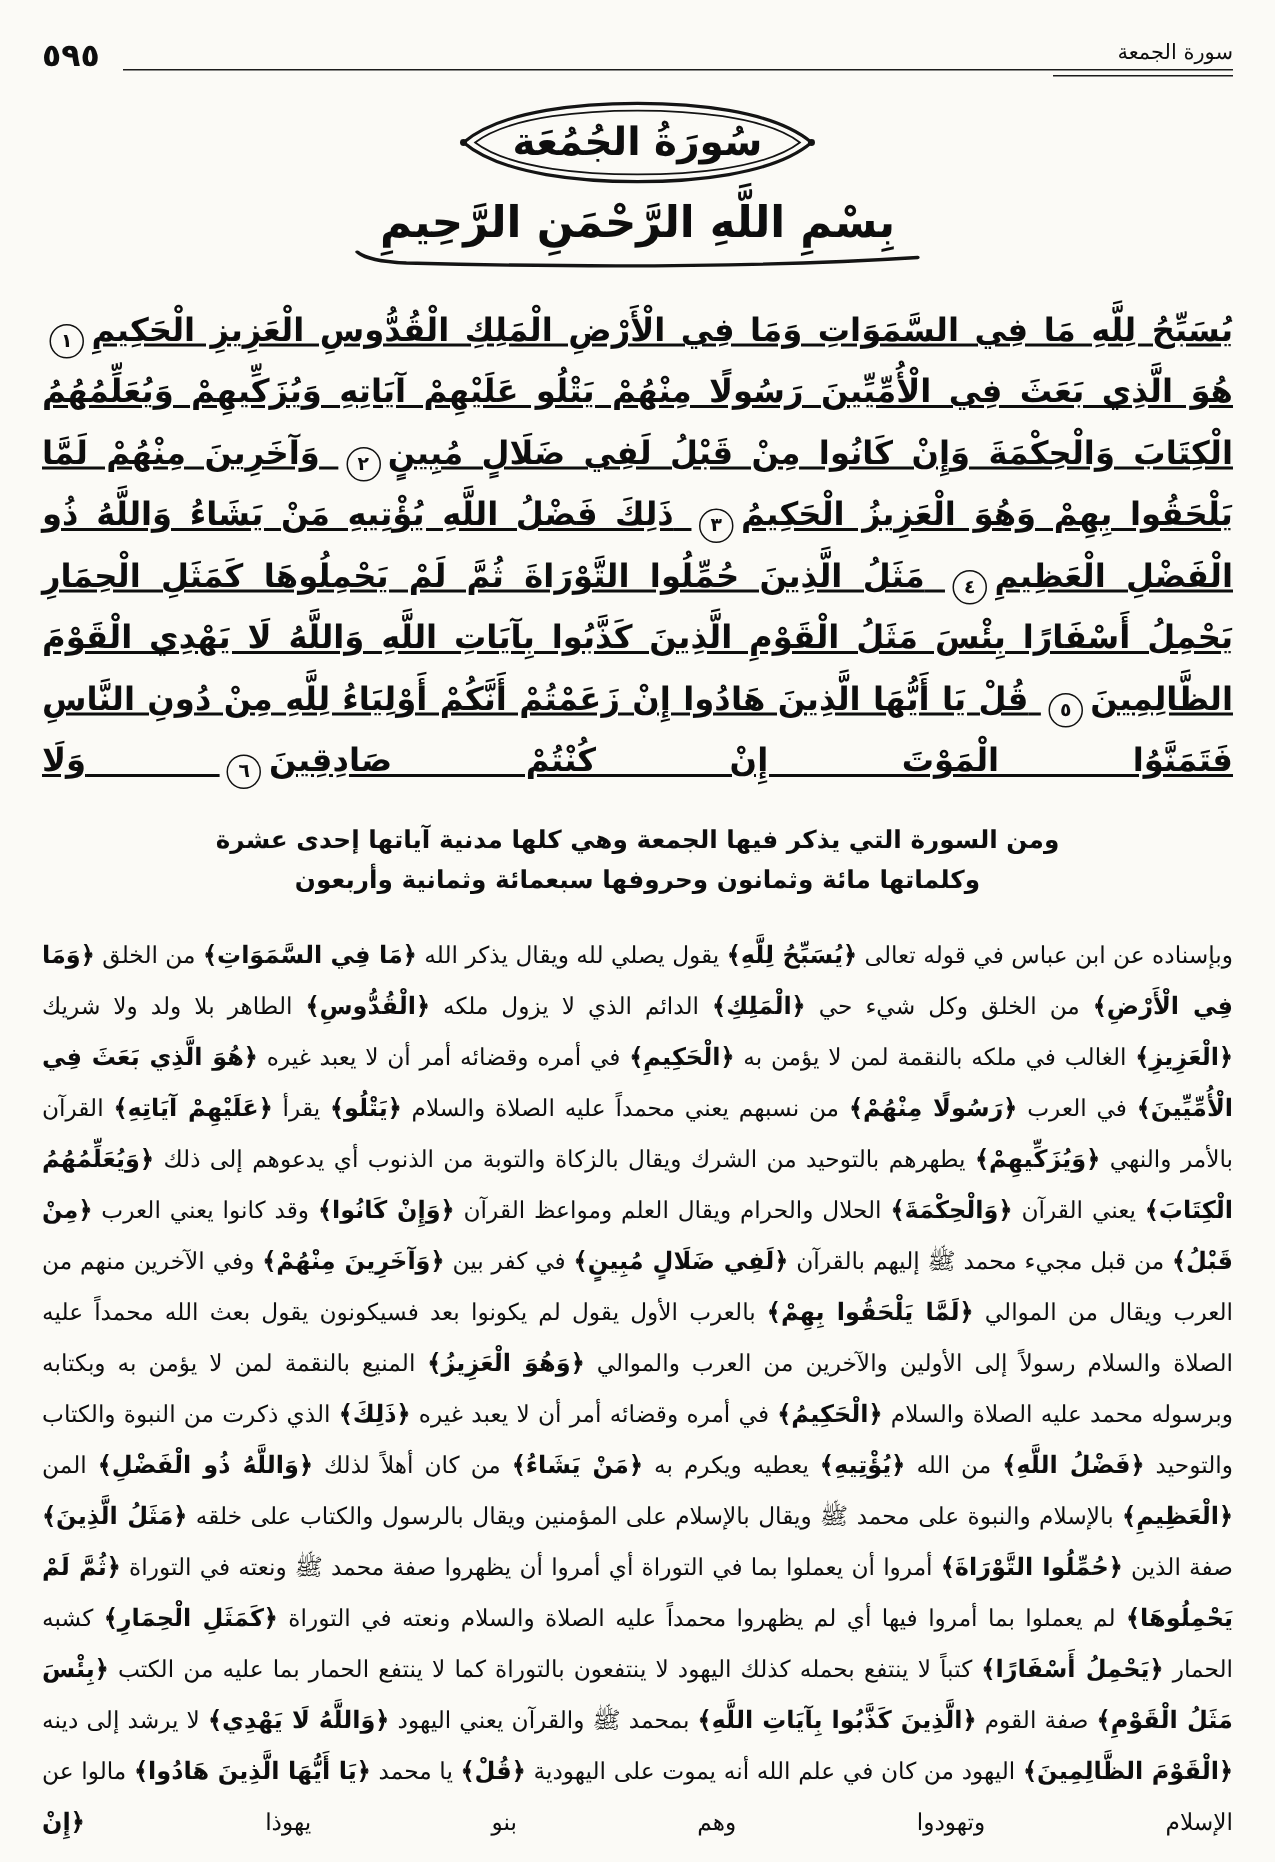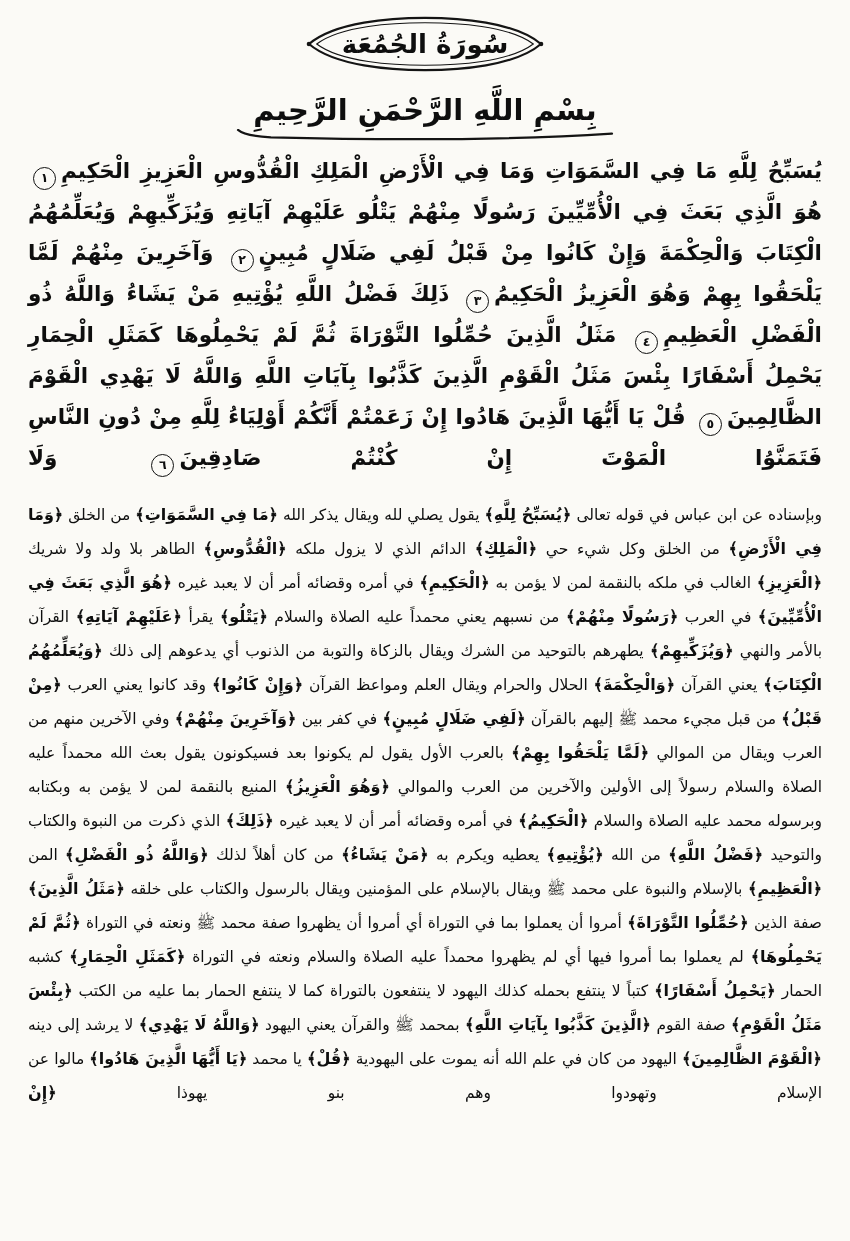--- a/index.html
+++ b/index.html
@@ -72,44 +72,45 @@
     display: flex;
     align-items: center;
     justify-content: center;
     font-size: 26px;
     font-weight: 700;
   }
 
   
   .basmala-wrap {
     width: 380px;
-    margin: 20px auto 0;
+    margin: 7px auto 0;
     text-align: center;
   }
   .basmala-text {
     font-size: 29px;
     font-weight: 700;
     white-space: nowrap;
   }
   .basmala-flourish {
     display: block;
     width: 100%;
     height: 13px;
     margin-top: 2px;
   }
 
   
   .quran {
-    margin-top: 8px;
+    margin-top: 20px;
     direction: rtl;
     font-size: 21.5px;
     font-weight: 700;
     line-height: 41px;
     text-align: justify;
     text-align-last: justify;
+    text-decoration: underline;
   }
   .ayah-marker {
     display: inline-flex;
     align-items: center;
     justify-content: center;
     width: 21px;
     height: 21px;
     margin: 0 5px;
     border: 1.6px solid #111;
     border-radius: 50%;
@@ -142,36 +143,45 @@
   .tafsir .quote {
     font-weight: 700;
     font-size: 16px;
   }
 </style>
 </head>
 <body>
 
 <div class="page">
 
+  <header class="page-header">
+    <span class="page-number">٥٩٥</span>
+    <div class="header-rule-wrap">
+      <span class="running-title">سورة الجمعة</span>
+      <div class="rule-long"></div>
+      <div class="rule-short"></div>
+    </div>
+  </header>
 
   <div class="cartouche">
     <svg viewBox="0 0 250 60" aria-hidden="true">
       <path d="M5,30 C32,7 90,3 125,3 C160,3 218,7 245,30 C218,53 160,57 125,57 C90,57 32,53 5,30 Z" fill="none" stroke="#141414" stroke-width="2.2"></path>
       <path d="M13,30 C38,11 93,8 125,8 C157,8 212,11 237,30 C212,49 157,52 125,52 C93,52 38,49 13,30 Z" fill="none" stroke="#141414" stroke-width="1.2"></path>
       <circle cx="5" cy="30" r="2.4" fill="#141414"></circle>
       <circle cx="245" cy="30" r="2.4" fill="#141414"></circle>
     </svg>
     <span class="cartouche-title">سُورَةُ الجُمُعَة</span>
   </div>
 
   <div class="basmala-wrap">
     <div class="basmala-text">بِسْمِ اللَّهِ الرَّحْمَنِ الرَّحِيمِ</div>
     <svg class="basmala-flourish" viewBox="0 0 360 14" preserveAspectRatio="none" aria-hidden="true">
       <path d="M357,5 C 260,12 140,12 34,9 C 18,8 8,6 3,1" fill="none" stroke="#141414" stroke-width="2.4" stroke-linecap="round"></path>
     </svg>
   </div>
 
   <div class="quran" dir="rtl"><span>يُسَبِّحُ لِلَّهِ مَا فِي السَّمَوَاتِ وَمَا فِي الْأَرْضِ الْمَلِكِ الْقُدُّوسِ الْعَزِيزِ الْحَكِيمِ</span><span class="ayah-marker">١</span> <span>هُوَ الَّذِي بَعَثَ فِي الْأُمِّيِّينَ رَسُولًا مِنْهُمْ يَتْلُو عَلَيْهِمْ آيَاتِهِ وَيُزَكِّيهِمْ وَيُعَلِّمُهُمُ الْكِتَابَ وَالْحِكْمَةَ وَإِنْ كَانُوا مِنْ قَبْلُ لَفِي ضَلَالٍ مُبِينٍ</span><span class="ayah-marker">٢</span> <span>وَآخَرِينَ مِنْهُمْ لَمَّا يَلْحَقُوا بِهِمْ وَهُوَ الْعَزِيزُ الْحَكِيمُ</span><span class="ayah-marker">٣</span> <span>ذَلِكَ فَضْلُ اللَّهِ يُؤْتِيهِ مَنْ يَشَاءُ وَاللَّهُ ذُو الْفَضْلِ الْعَظِيمِ</span><span class="ayah-marker">٤</span> <span>مَثَلُ الَّذِينَ حُمِّلُوا التَّوْرَاةَ ثُمَّ لَمْ يَحْمِلُوهَا كَمَثَلِ الْحِمَارِ يَحْمِلُ أَسْفَارًا بِئْسَ مَثَلُ الْقَوْمِ الَّذِينَ كَذَّبُوا بِآيَاتِ اللَّهِ وَاللَّهُ لَا يَهْدِي الْقَوْمَ الظَّالِمِينَ</span><span class="ayah-marker">٥</span> <span>قُلْ يَا أَيُّهَا الَّذِينَ هَادُوا إِنْ زَعَمْتُمْ أَنَّكُمْ أَوْلِيَاءُ لِلَّهِ مِنْ دُونِ النَّاسِ فَتَمَنَّوُا الْمَوْتَ إِنْ كُنْتُمْ صَادِقِينَ</span><span class="ayah-marker">٦</span> <span>وَلَا</span></div>
 
+  <p class="surah-note" dir="rtl">ومن السورة التي يذكر فيها الجمعة وهي كلها مدنية آياتها إحدى عشرة وكلماتها مائة وثمانون وحروفها سبعمائة وثمانية وأربعون</p>
 
   <div class="tafsir" dir="rtl"><span>وبإسناده عن ابن عباس في قوله تعالى </span><span class="quote">﴿يُسَبِّحُ لِلَّهِ﴾</span><span> يقول يصلي لله ويقال يذكر الله </span><span class="quote">﴿مَا فِي السَّمَوَاتِ﴾</span><span> من الخلق </span><span class="quote">﴿وَمَا فِي الْأَرْضِ﴾</span><span> من الخلق وكل شيء حي </span><span class="quote">﴿الْمَلِكِ﴾</span><span> الدائم الذي لا يزول ملكه </span><span class="quote">﴿الْقُدُّوسِ﴾</span><span> الطاهر بلا ولد ولا شريك </span><span class="quote">﴿الْعَزِيزِ﴾</span><span> الغالب في ملكه بالنقمة لمن لا يؤمن به </span><span class="quote">﴿الْحَكِيمِ﴾</span><span> في أمره وقضائه أمر أن لا يعبد غيره </span><span class="quote">﴿هُوَ الَّذِي بَعَثَ فِي الْأُمِّيِّينَ﴾</span><span> في العرب </span><span class="quote">﴿رَسُولًا مِنْهُمْ﴾</span><span> من نسبهم يعني محمداً عليه الصلاة والسلام </span><span class="quote">﴿يَتْلُو﴾</span><span> يقرأ </span><span class="quote">﴿عَلَيْهِمْ آيَاتِهِ﴾</span><span> القرآن بالأمر والنهي </span><span class="quote">﴿وَيُزَكِّيهِمْ﴾</span><span> يطهرهم بالتوحيد من الشرك ويقال بالزكاة والتوبة من الذنوب أي يدعوهم إلى ذلك </span><span class="quote">﴿وَيُعَلِّمُهُمُ الْكِتَابَ﴾</span><span> يعني القرآن </span><span class="quote">﴿وَالْحِكْمَةَ﴾</span><span> الحلال والحرام ويقال العلم ومواعظ القرآن </span><span class="quote">﴿وَإِنْ كَانُوا﴾</span><span> وقد كانوا يعني العرب </span><span class="quote">﴿مِنْ قَبْلُ﴾</span><span> من قبل مجيء محمد ﷺ إليهم بالقرآن </span><span class="quote">﴿لَفِي ضَلَالٍ مُبِينٍ﴾</span><span> في كفر بين </span><span class="quote">﴿وَآخَرِينَ مِنْهُمْ﴾</span><span> وفي الآخرين منهم من العرب ويقال من الموالي </span><span class="quote">﴿لَمَّا يَلْحَقُوا بِهِمْ﴾</span><span> بالعرب الأول يقول لم يكونوا بعد فسيكونون يقول بعث الله محمداً عليه الصلاة والسلام رسولاً إلى الأولين والآخرين من العرب والموالي </span><span class="quote">﴿وَهُوَ الْعَزِيزُ﴾</span><span> المنيع بالنقمة لمن لا يؤمن به وبكتابه وبرسوله محمد عليه الصلاة والسلام </span><span class="quote">﴿الْحَكِيمُ﴾</span><span> في أمره وقضائه أمر أن لا يعبد غيره </span><span class="quote">﴿ذَلِكَ﴾</span><span> الذي ذكرت من النبوة والكتاب والتوحيد </span><span class="quote">﴿فَضْلُ اللَّهِ﴾</span><span> من الله </span><span class="quote">﴿يُؤْتِيهِ﴾</span><span> يعطيه ويكرم به </span><span class="quote">﴿مَنْ يَشَاءُ﴾</span><span> من كان أهلاً لذلك </span><span class="quote">﴿وَاللَّهُ ذُو الْفَضْلِ﴾</span><span> المن </span><span class="quote">﴿الْعَظِيمِ﴾</span><span> بالإسلام والنبوة على محمد ﷺ ويقال بالإسلام على المؤمنين ويقال بالرسول والكتاب على خلقه </span><span class="quote">﴿مَثَلُ الَّذِينَ﴾</span><span> صفة الذين </span><span class="quote">﴿حُمِّلُوا التَّوْرَاةَ﴾</span><span> أمروا أن يعملوا بما في التوراة أي أمروا أن يظهروا صفة محمد ﷺ ونعته في التوراة </span><span class="quote">﴿ثُمَّ لَمْ يَحْمِلُوهَا﴾</span><span> لم يعملوا بما أمروا فيها أي لم يظهروا محمداً عليه الصلاة والسلام ونعته في التوراة </span><span class="quote">﴿كَمَثَلِ الْحِمَارِ﴾</span><span> كشبه الحمار </span><span class="quote">﴿يَحْمِلُ أَسْفَارًا﴾</span><span> كتباً لا ينتفع بحمله كذلك اليهود لا ينتفعون بالتوراة كما لا ينتفع الحمار بما عليه من الكتب </span><span class="quote">﴿بِئْسَ مَثَلُ الْقَوْمِ﴾</span><span> صفة القوم </span><span class="quote">﴿الَّذِينَ كَذَّبُوا بِآيَاتِ اللَّهِ﴾</span><span> بمحمد ﷺ والقرآن يعني اليهود </span><span class="quote">﴿وَاللَّهُ لَا يَهْدِي﴾</span><span> لا يرشد إلى دينه </span><span class="quote">﴿الْقَوْمَ الظَّالِمِينَ﴾</span><span> اليهود من كان في علم الله أنه يموت على اليهودية </span><span class="quote">﴿قُلْ﴾</span><span> يا محمد </span><span class="quote">﴿يَا أَيُّهَا الَّذِينَ هَادُوا﴾</span><span> مالوا عن الإسلام وتهودوا وهم بنو يهوذا </span><span class="quote">﴿إِنْ</span></div>
 
 </div>
 
 </body></html>

